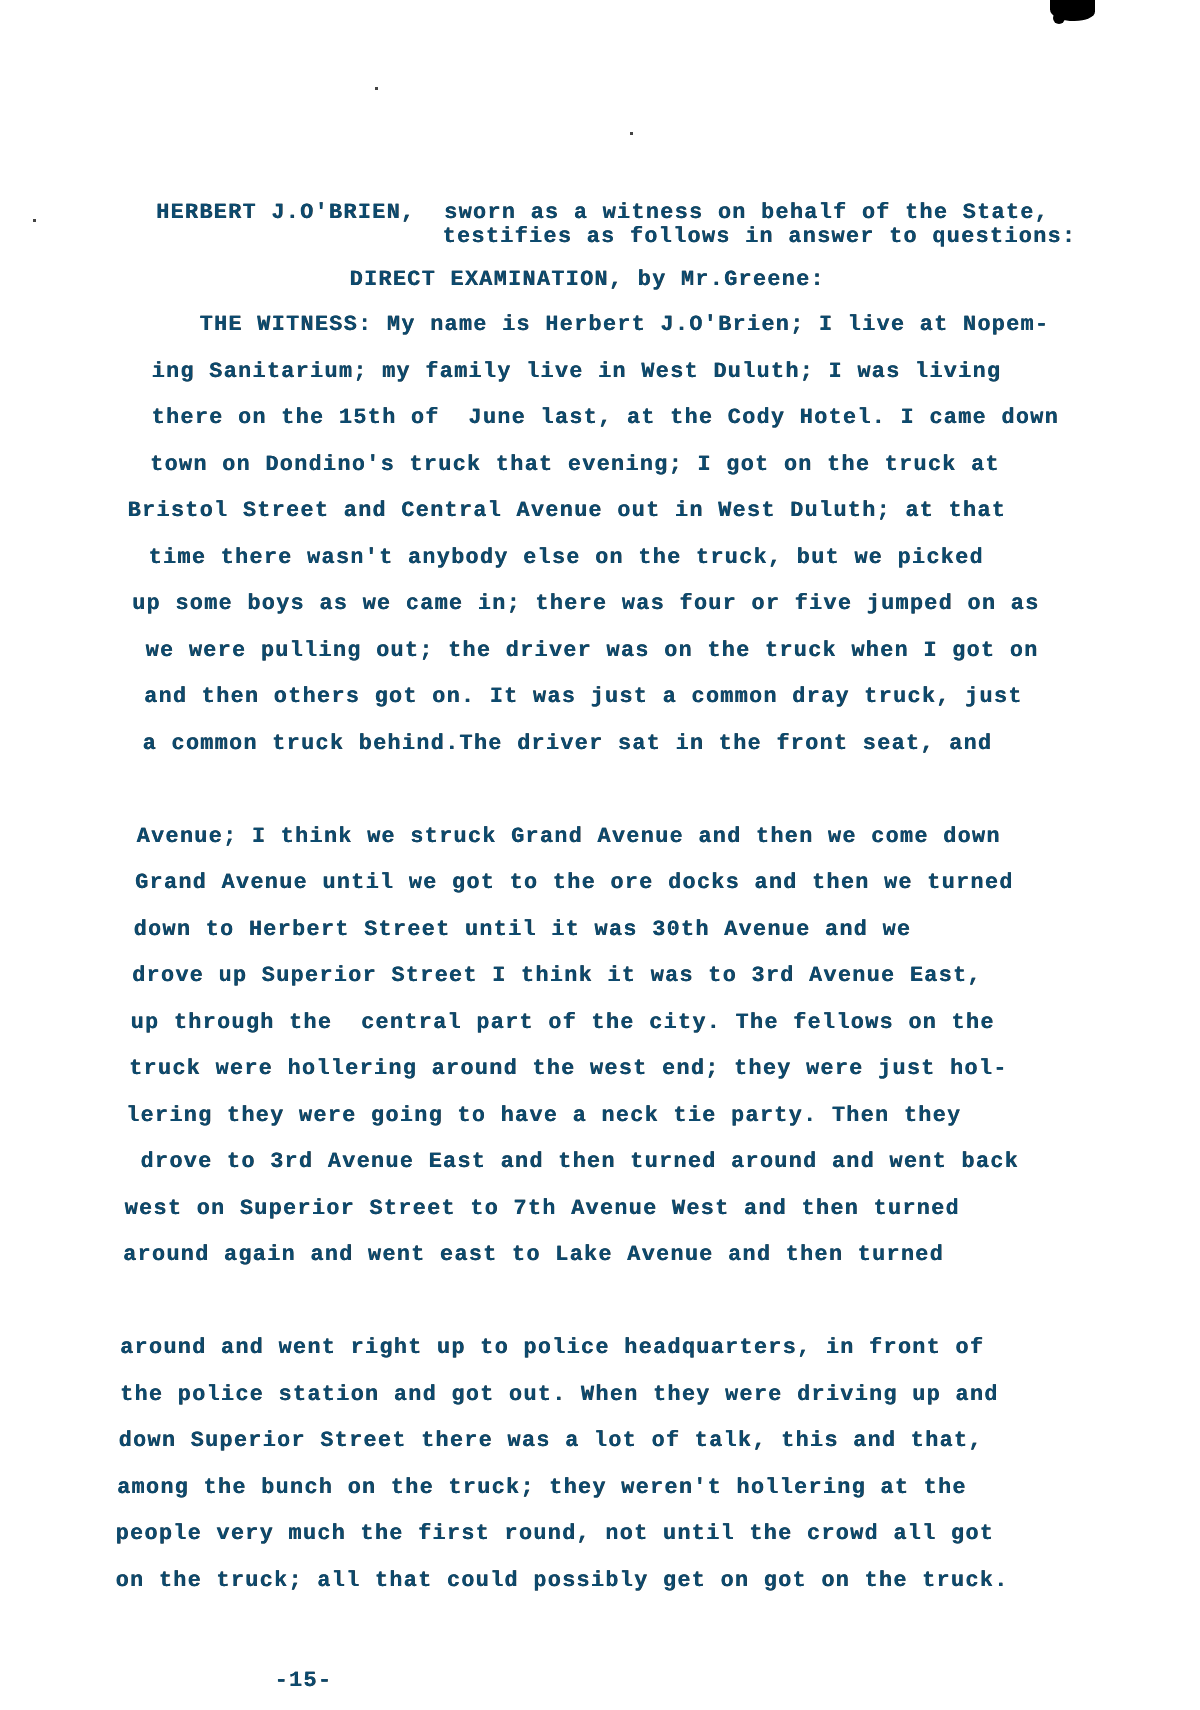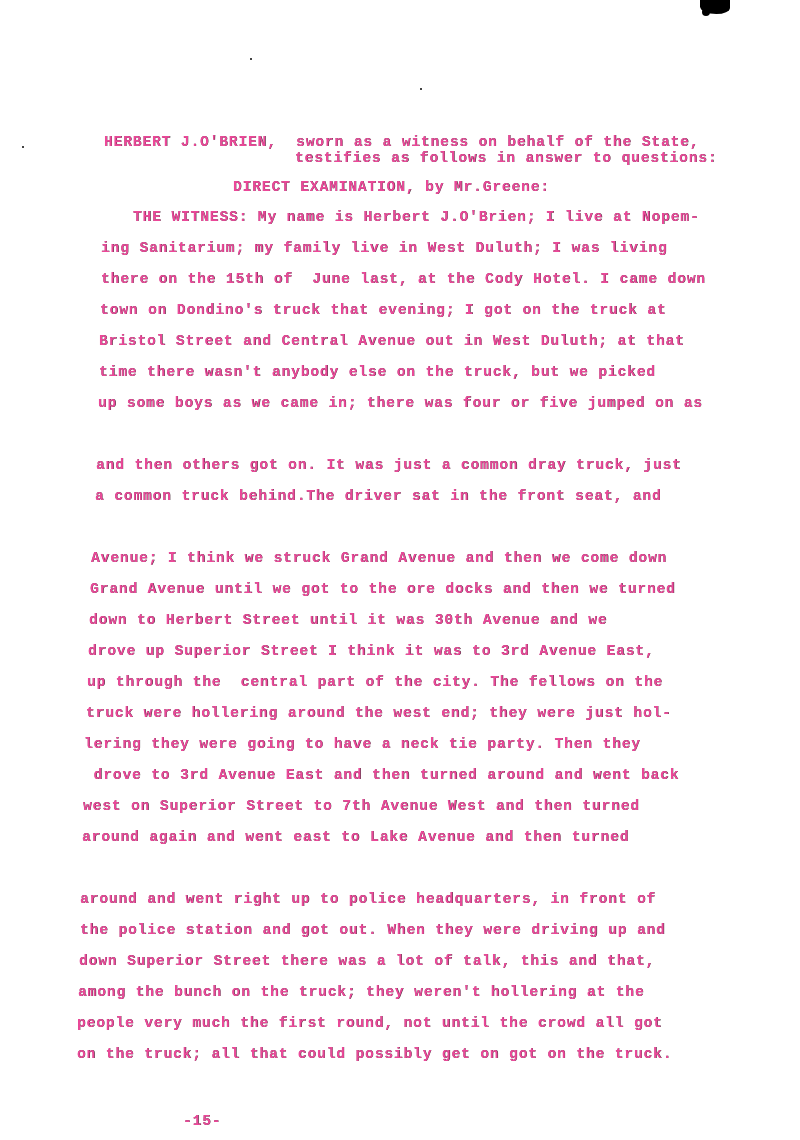--- a/index.html
+++ b/index.html
@@ -4,21 +4,21 @@
 <style>
   html, body { margin: 0; padding: 0; background: #ffffff; }
   body { width: 800px; height: 1140px; position: relative; overflow: hidden; }
   .page { position: absolute; left: 0; top: 0; width: 800px; height: 1140px; background: #ffffff; }
   .line {
     position: absolute;
     white-space: pre;
     font-family: "Liberation Mono", "DejaVu Sans Mono", monospace;
     font-size: 14.5px;
     font-weight: bold;
-    color: #ec4899;
+    color: #0c4a6e;
     letter-spacing: 0.9px;
     line-height: 18px;
     text-shadow: 0.3px 0 0 #333;
   }
   .blot {
     position: absolute; left: 700px; top: 0px; width: 30px; height: 14px;
     background: #000; border-radius: 0 0 50% 60%;
   }
   .blot::after {
     content: ""; position: absolute; left: 2px; top: 8px; width: 8px; height: 8px;
@@ -36,23 +36,24 @@
   <div class="speck" style="left:22px;top:146px"></div>
 
   <div class="line" style="left:104px;top:133px">HERBERT J.O'BRIEN,  sworn as a witness on behalf of the State,</div>
   <div class="line" style="left:295px;top:149px">testifies as follows in answer to questions:</div>
   <div class="line" style="left:233px;top:178px">DIRECT EXAMINATION, by Mr.Greene:</div>
 
   <div class="line" style="left:133px;top:208px">THE WITNESS: My name is Herbert J.O'Brien; I live at Nopem-</div>
   <div class="line" style="left:101px;top:239px">ing Sanitarium; my family live in West Duluth; I was living</div>
   <div class="line" style="left:101px;top:270px">there on the 15th of  June last, at the Cody Hotel. I came down</div>
   <div class="line" style="left:100px;top:301px">town on Dondino's truck that evening; I got on the truck at</div>
-  <div class="line" style="left:99px;top:332px">Bristol Street and Central Avenue out in West Duluth; at that</div>
+  <div class="line" style="left:85px;top:332px">Bristol Street and Central Avenue out in West Duluth; at that</div>
   <div class="line" style="left:99px;top:363px">time there wasn't anybody else on the truck, but we picked</div>
-  <div class="line" style="left:98px;top:394px">up some boys as we came in; there was four or five jumped on as</div>
+  <div class="line" style="left:88px;top:394px">up some boys as we came in; there was four or five jumped on as</div>
+  <div class="line" style="left:97px;top:425px">we were pulling out; the driver was on the truck when I got on</div>
   <div class="line" style="left:96px;top:456px">and then others got on. It was just a common dray truck, just</div>
   <div class="line" style="left:95px;top:487px">a common truck behind.The driver sat in the front seat, and</div>
   <div class="line" style="left:91px;top:549px">Avenue; I think we struck Grand Avenue and then we come down</div>
   <div class="line" style="left:90px;top:580px">Grand Avenue until we got to the ore docks and then we turned</div>
   <div class="line" style="left:89px;top:611px">down to Herbert Street until it was 30th Avenue and we</div>
   <div class="line" style="left:88px;top:642px">drove up Superior Street I think it was to 3rd Avenue East,</div>
   <div class="line" style="left:87px;top:673px">up through the  central part of the city. The fellows on the</div>
   <div class="line" style="left:86px;top:704px">truck were hollering around the west end; they were just hol-</div>
   <div class="line" style="left:84px;top:735px">lering they were going to have a neck tie party. Then they</div>
   <div class="line" style="left:84px;top:766px"> drove to 3rd Avenue East and then turned around and went back</div>

